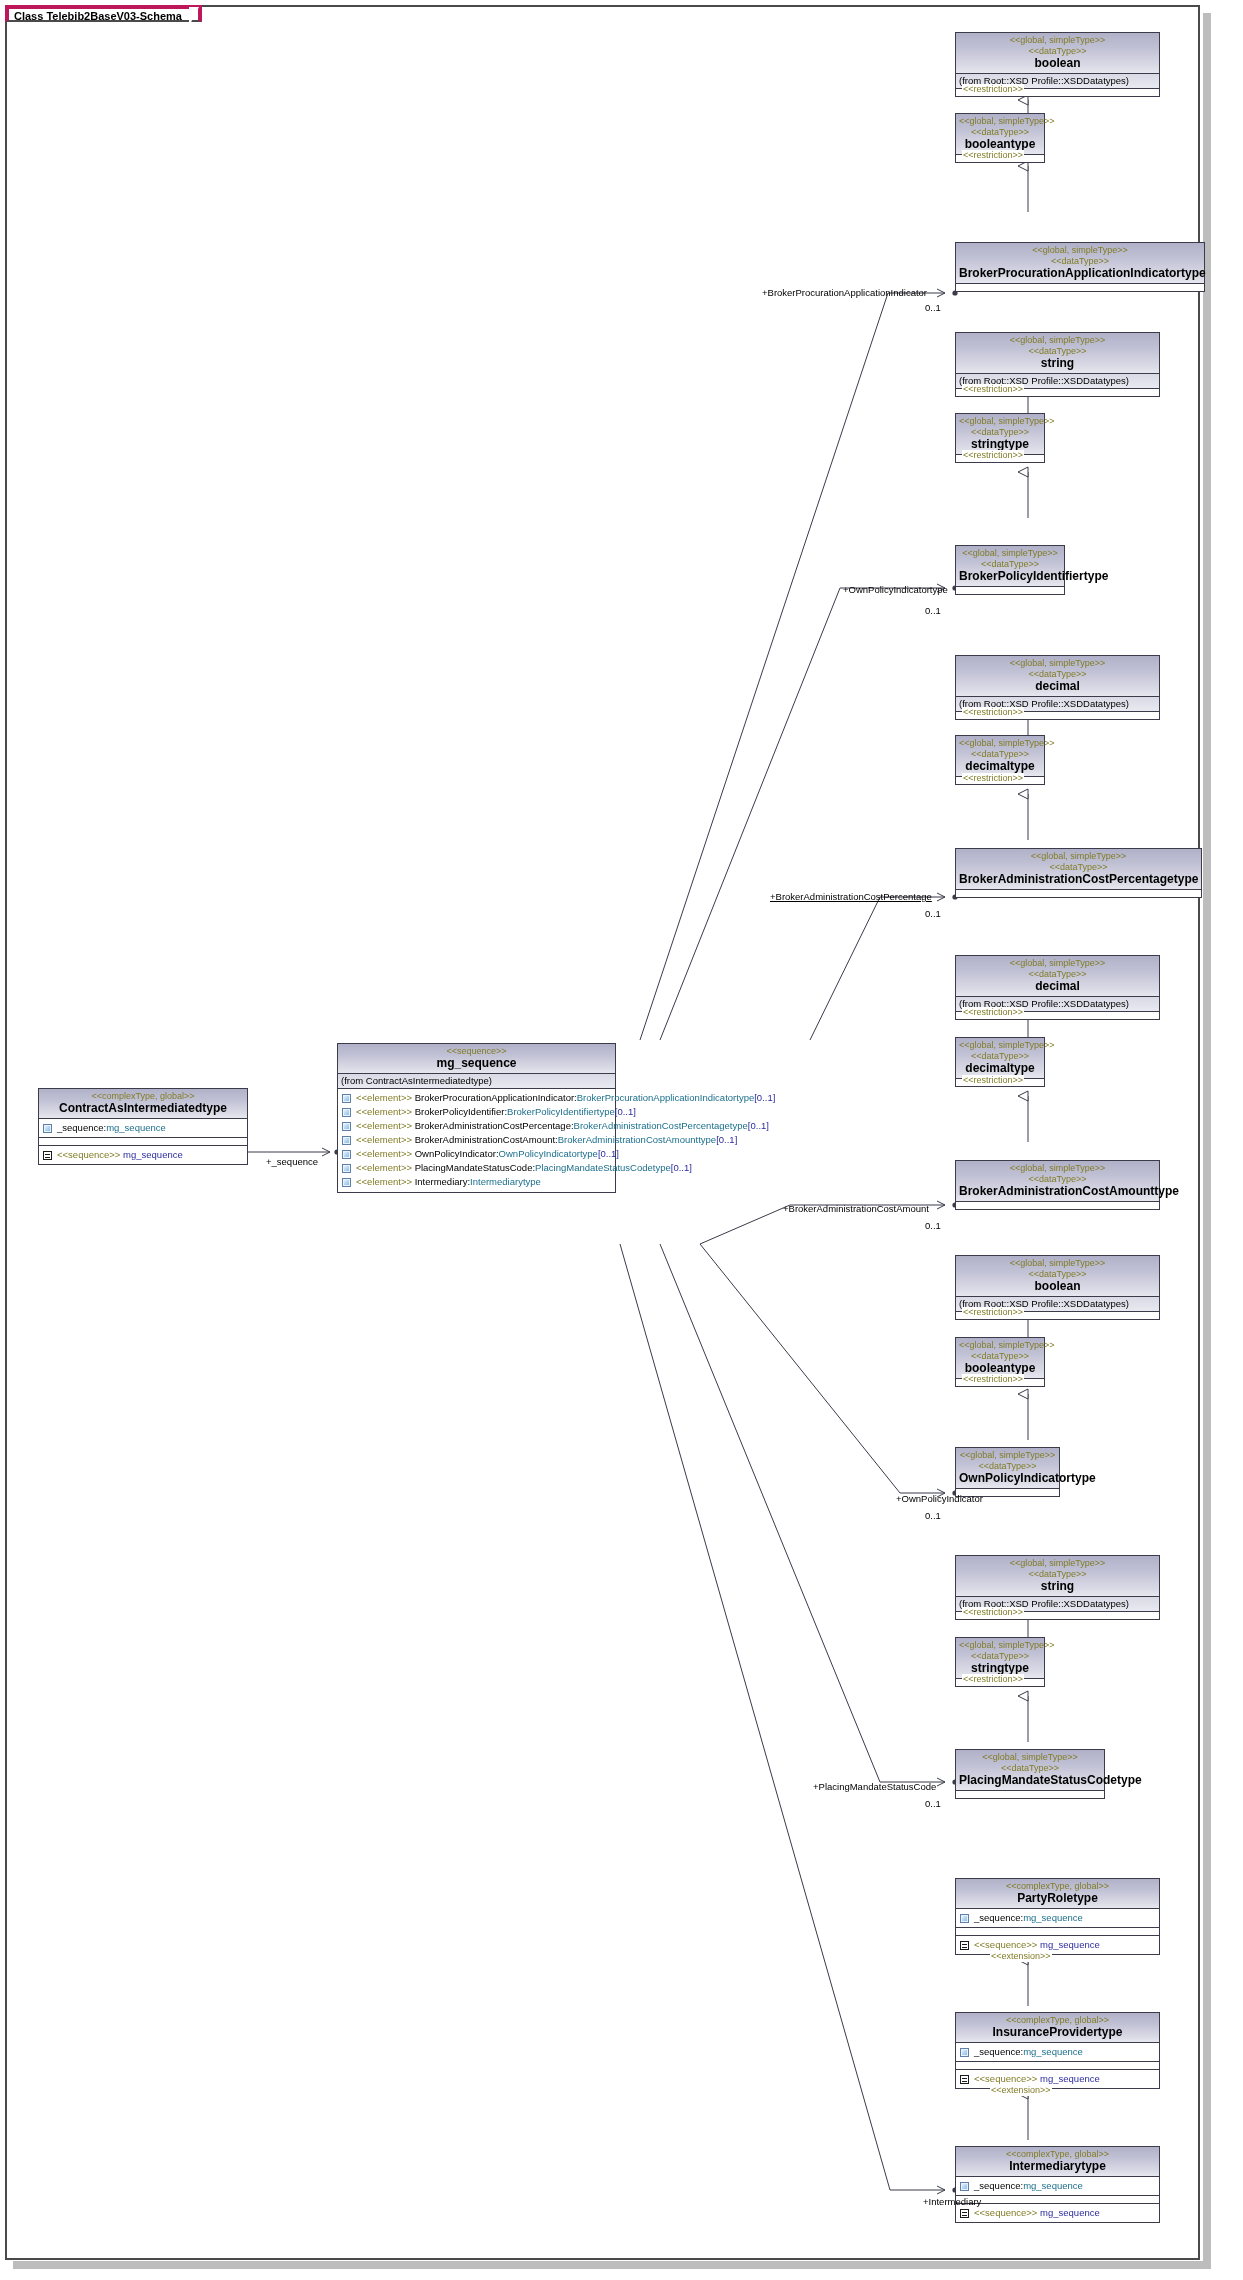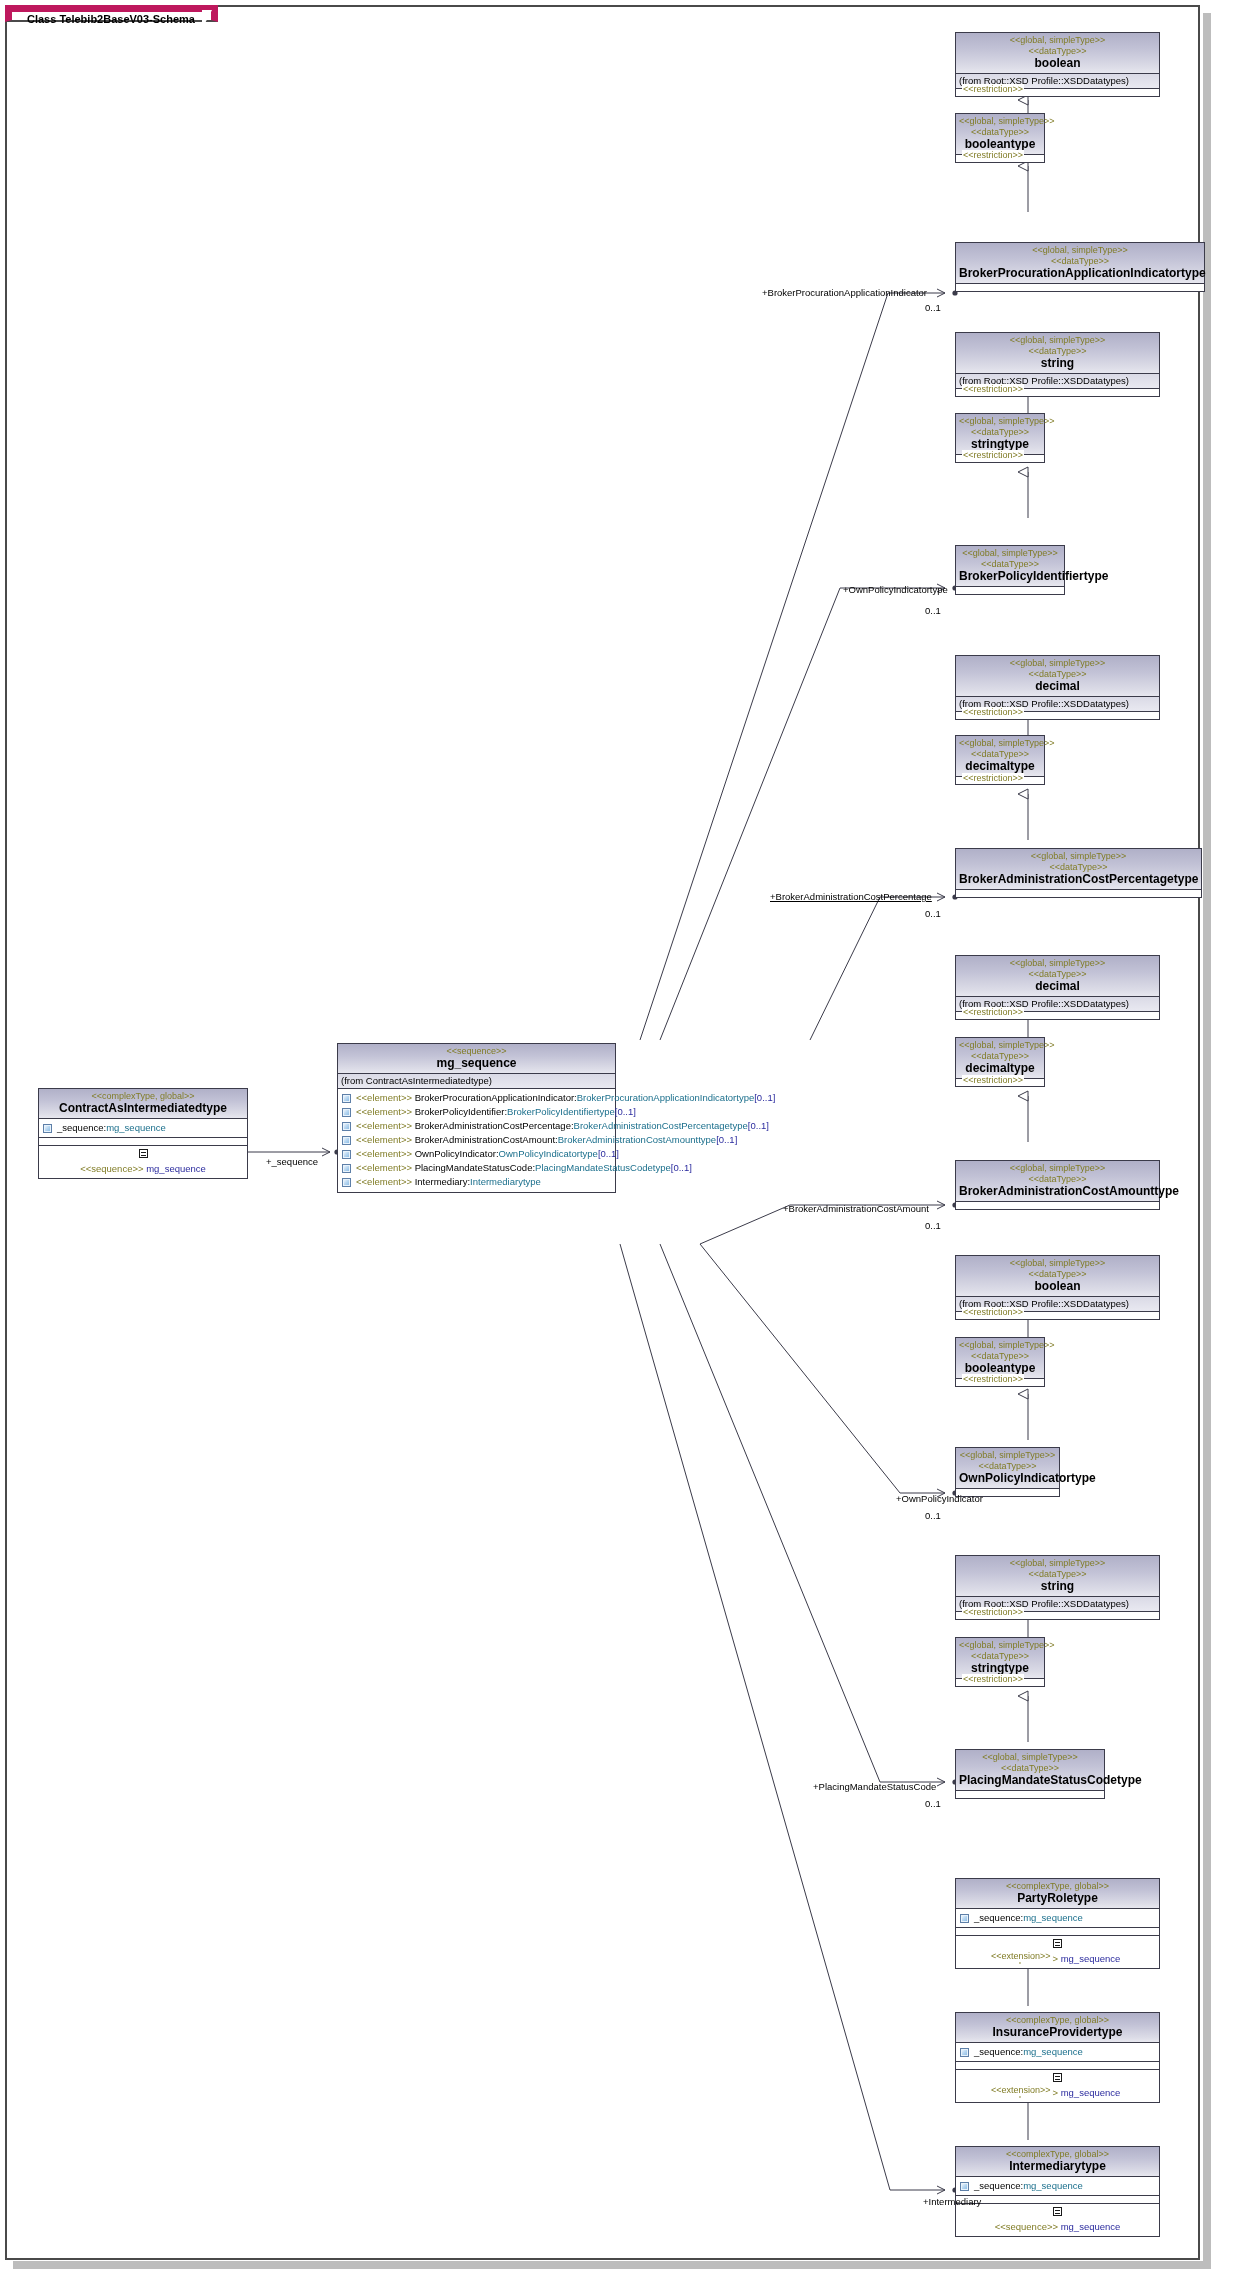--- a/index.html
+++ b/index.html
@@ -12,22 +12,22 @@
   
   #frame{
     position:absolute;left:5px;top:5px;width:1195px;height:2255px;
     border:2px solid #4a4a4a;background:#fff;box-sizing:border-box;
   }
   #frame-shadow-r{position:absolute;left:1203px;top:13px;width:8px;height:2255px;background:#bdbdbd;}
   #frame-shadow-b{position:absolute;left:13px;top:2261px;width:1198px;height:8px;background:#bdbdbd;}
 
   #frame-tab{
     position:absolute;left:5px;top:5px;height:17px;
-    border:7px solid #be185d;border-bottom:2px solid #4a4a4a;
-    background:#fff;box-sizing:border-box;padding:0 16px 0 15px;
+    border:4px solid #be185d;border-bottom:2px solid #4a4a4a;
+    background:#fff;box-sizing:border-box;padding:0 16px 0 5px;
     font-size:11px;font-weight:bold;color:#000;line-height:15px;white-space:nowrap;
   }
   #frame-tab:after{
     content:"";position:absolute;right:-1px;top:-2px;width:0;height:0;
     border-left:10px solid #fff;border-bottom:19px solid transparent;
   }
 
   
   .uml{
     position:absolute;box-sizing:border-box;
@@ -47,21 +47,21 @@
     background:linear-gradient(to bottom,#dadae6,#e9e9f1);
   }
   .emptycomp{height:7px;border-top:1px solid #3b3b4a;background:#fff;}
   .emptycomp2{height:7px;background:#fff;}
 
   
   .row{
     display:flex;align-items:center;gap:5px;
     padding:3px 4px;font-size:9.5px;line-height:12px;white-space:nowrap;background:#fff;
   }
-  .sep{border-top:1px solid #3b3b4a;flex-direction:column;}
+  .sep{border-top:1px solid #3b3b4a;}
   .ico-el{
     width:9px;height:9px;flex:0 0 9px;box-sizing:border-box;
     border:1px solid #5d7fa8;
     background:linear-gradient(135deg,#ffffff 0%,#bcd9f2 45%,#7fb4e0 100%);
     box-shadow:inset 0 0 0 1px #e8f3fc;
   }
   .ico-seq{
     width:9px;height:9px;flex:0 0 9px;box-sizing:border-box;
     border:1px solid #1a1a1a;background:#fff;position:relative;
   }

